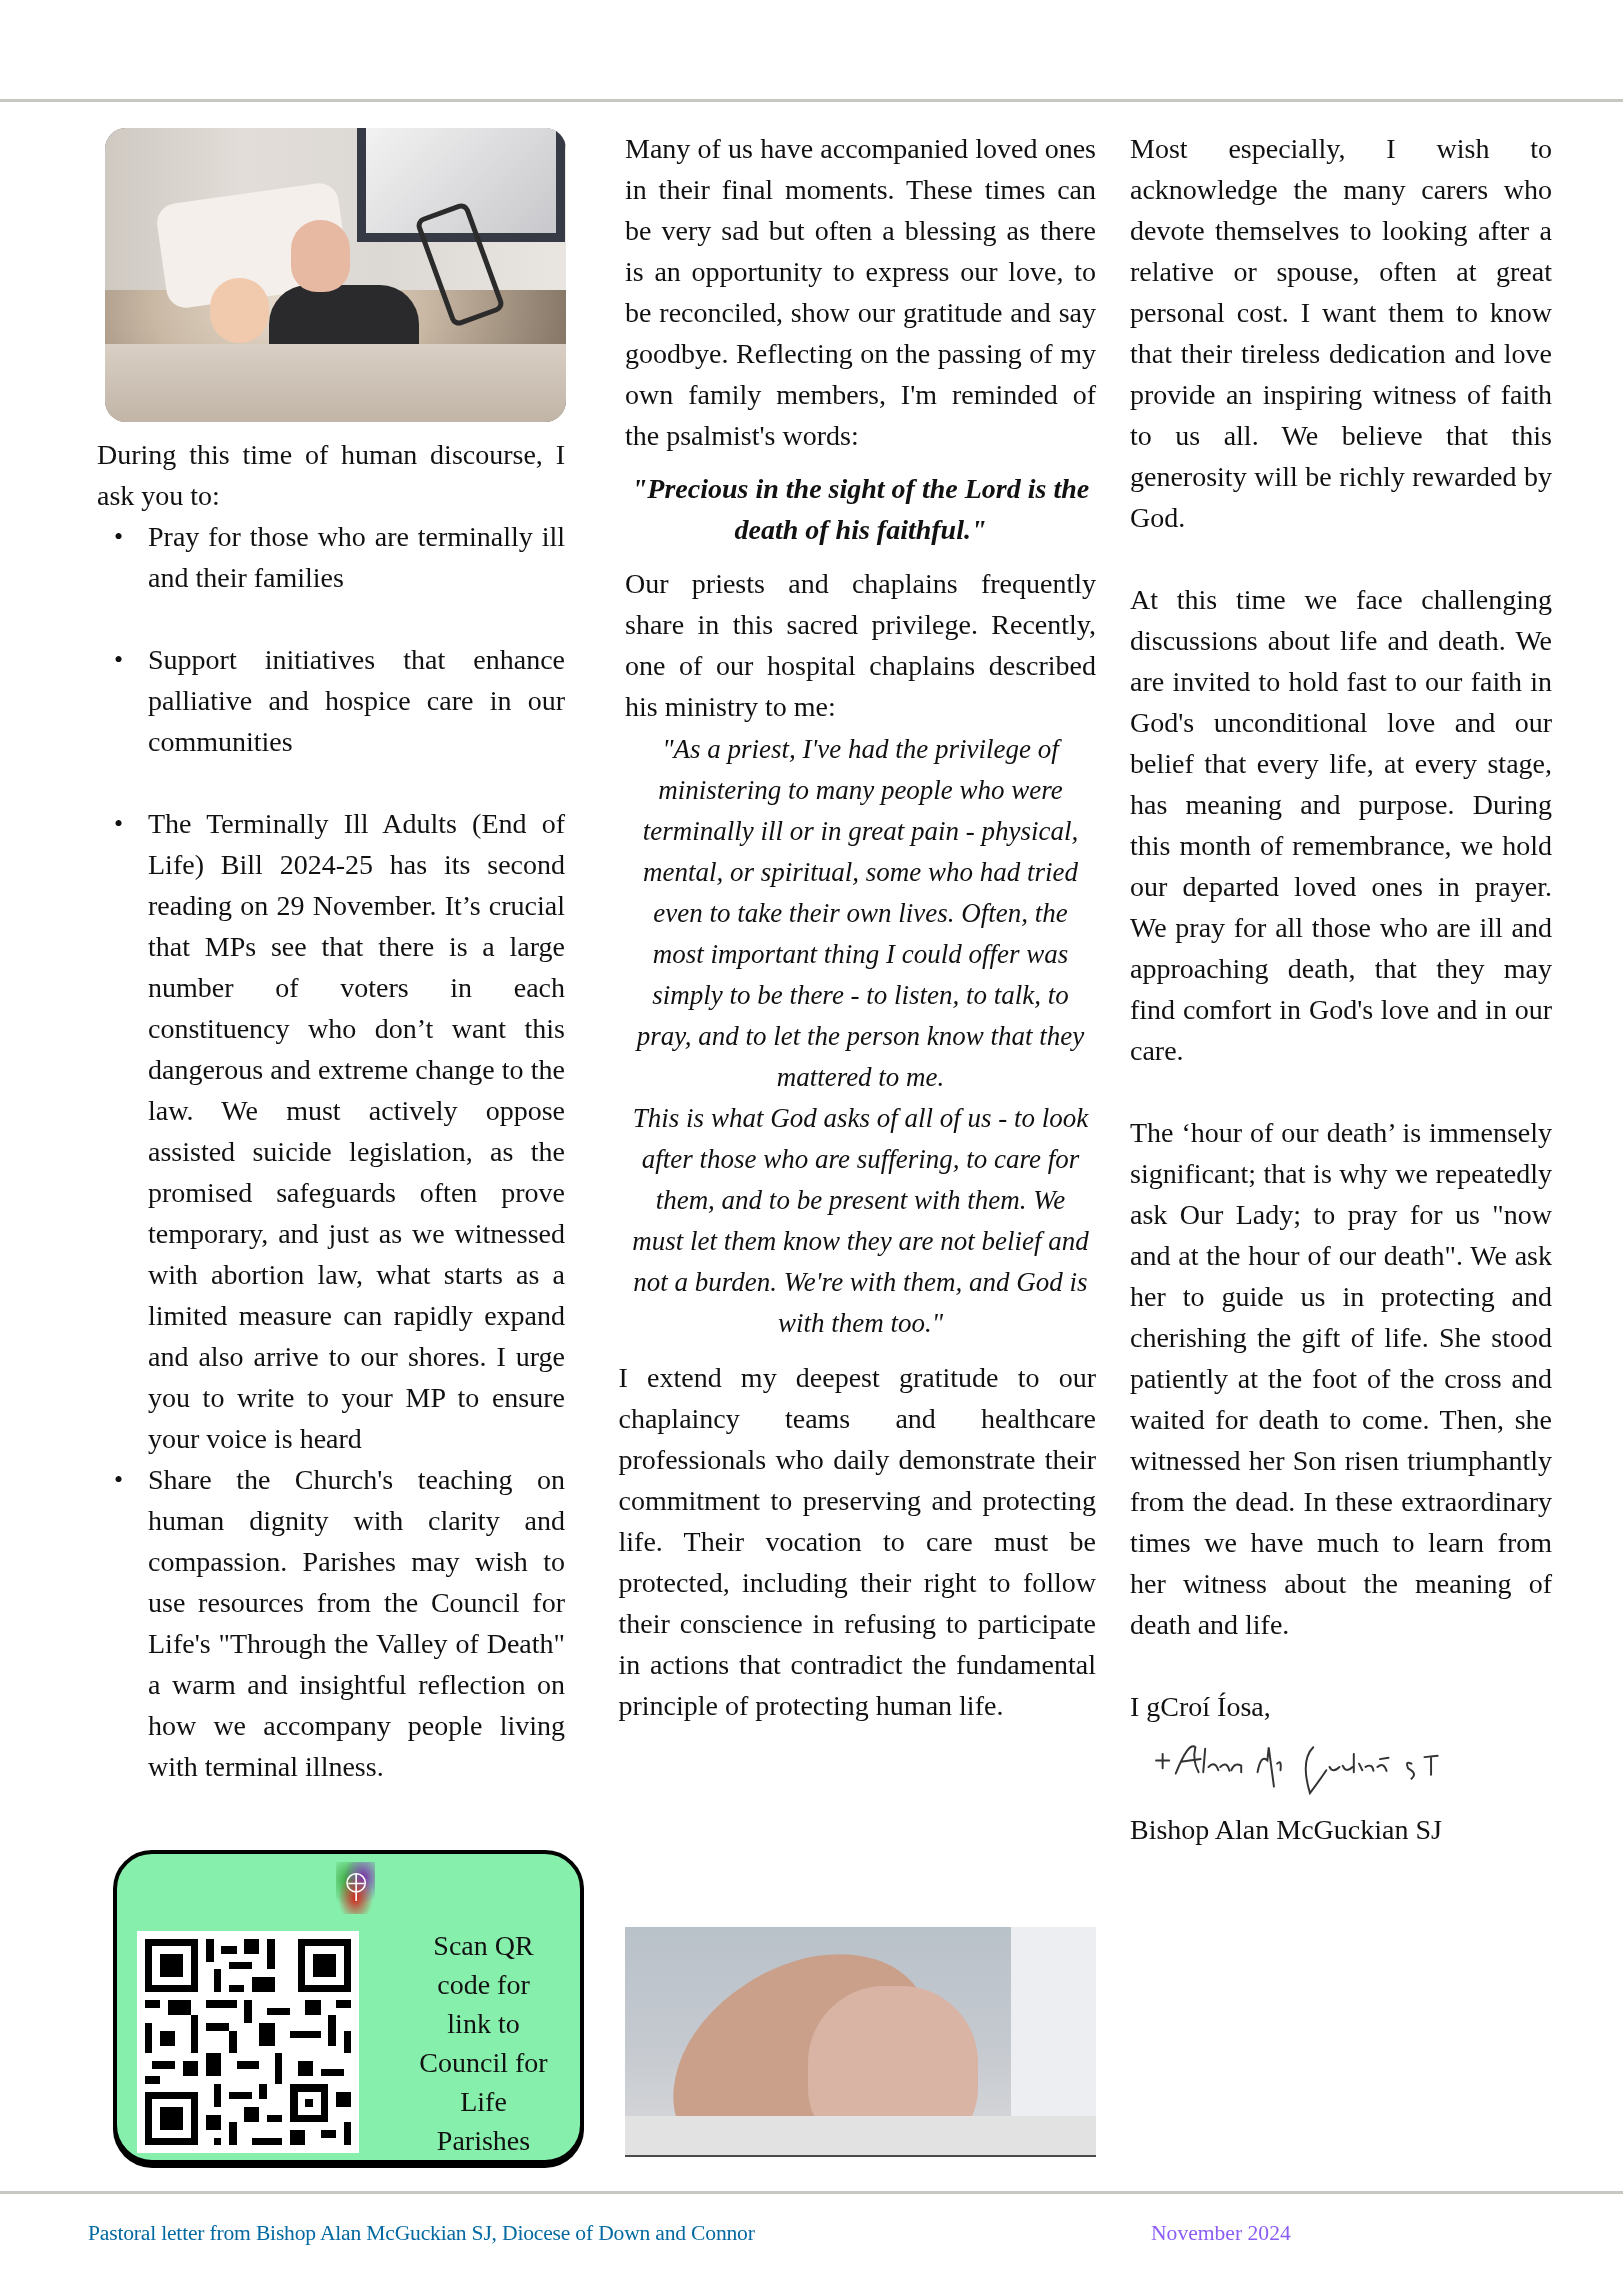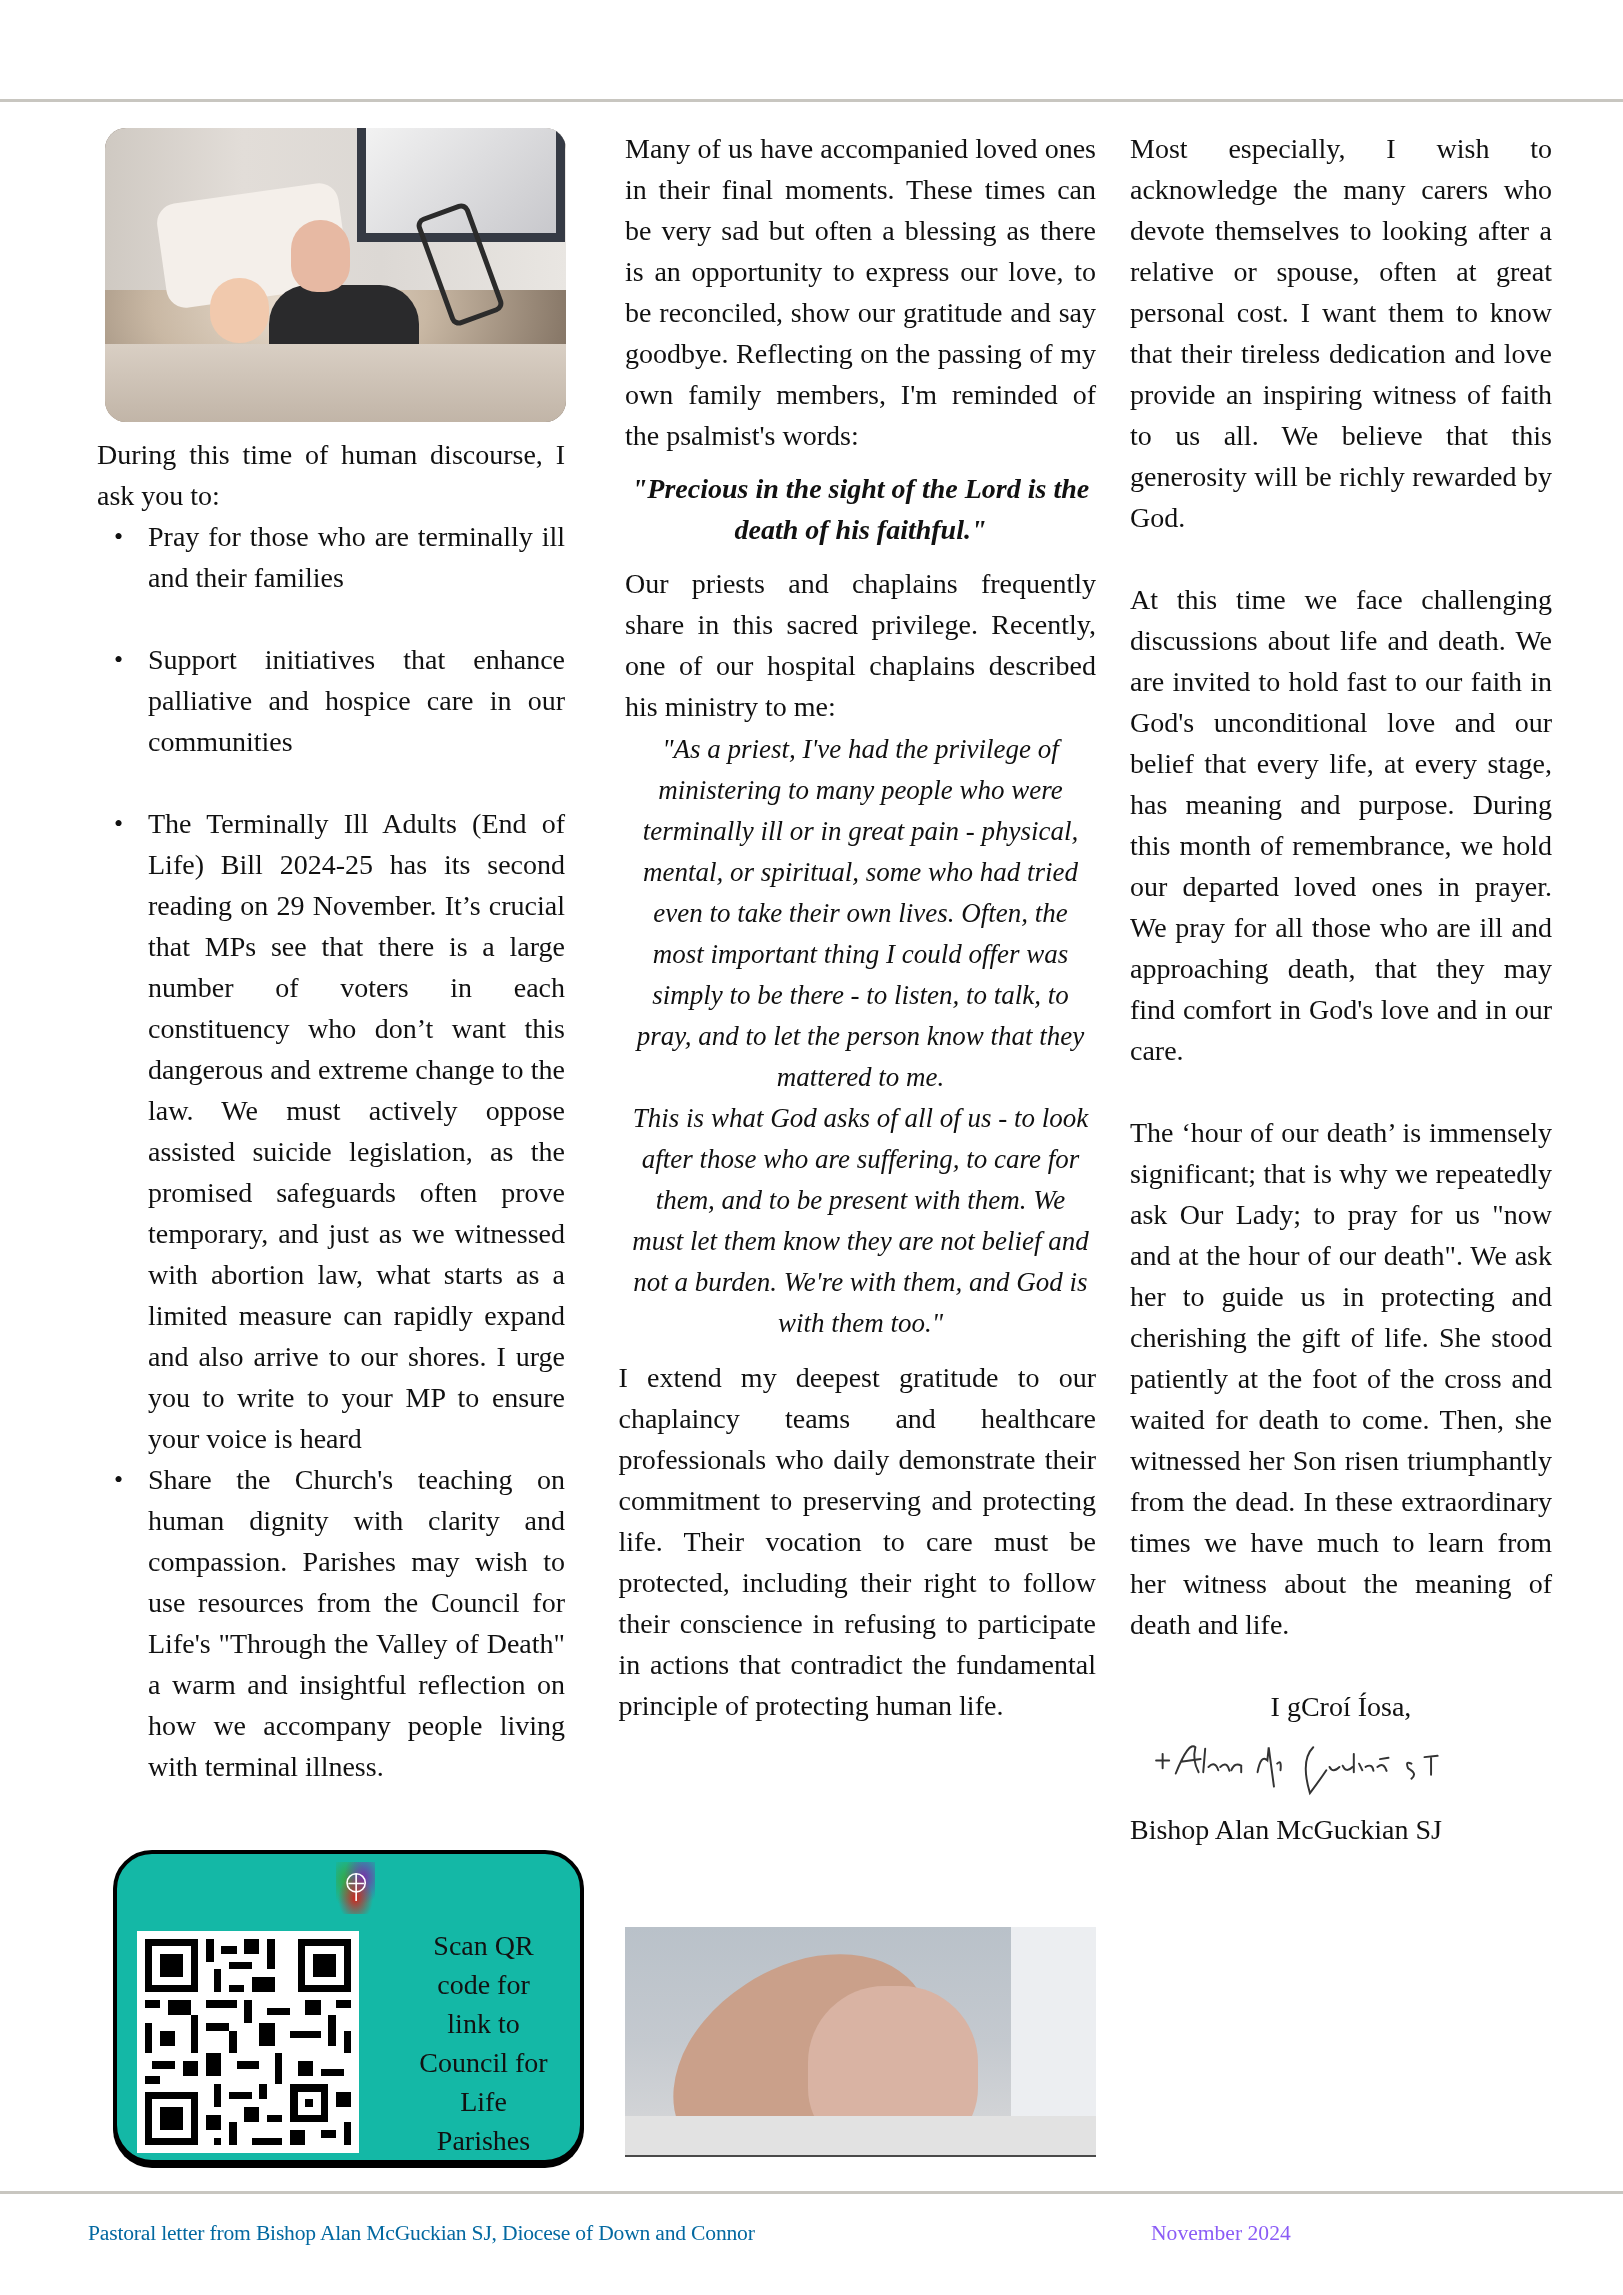--- a/index.html
+++ b/index.html
@@ -32,21 +32,21 @@
   ul.asks { margin:0; padding:0; list-style:none; }
   ul.asks li { position:relative; padding-left:51px; text-align:justify; }
   ul.asks li::before { content:"\2022"; position:absolute; left:17px; top:0; font-size:26px; }
   ul.asks li.gap { margin-bottom:41px; }
 
   .quote1 { font-style:italic; font-weight:bold; text-align:center !important; margin:11.8px 0 13px 0 !important; padding:0 6.5px; }
   .quote2 { font-style:italic; text-align:center !important; padding:0 6.5px; }
   .mt { margin-top:13px !important; }
   .gapline { height:41px; }
 
-  .qr-box { position:absolute; left:113px; top:1850px; width:471px; height:314px; border:4.6px solid #000; border-radius:39px; background:#14b8a6; box-sizing:border-box; box-shadow:0 3.9px 0 #000; }
+  .qr-box { position:absolute; left:113px; top:1850px; width:471px; height:314px; border:4.6px solid #000; border-radius:39px; background:#86efac; box-sizing:border-box; box-shadow:0 3.9px 0 #000; }
   .logo { position:absolute; left:219px; top:7.9px; width:39px; height:52px; }
   .qr { position:absolute; left:19.6px; top:77px; width:222px; height:222px; background:#fff; }
   .qr-text { position:absolute; left:288px; top:72px; width:157px; text-align:center; font-size:28px; line-height:39px; color:#111; }
 
   .photo-hands { position:absolute; left:625px; top:1927px; width:471px; height:228px; overflow:hidden;
     background:linear-gradient(180deg,#b9c1c9 0%,#c4c9cf 50%,#d9d9da 100%); border-bottom:2.6px solid #4a4a4a; }
   .photo-hands .h1 { position:absolute; left:39px; top:39px; width:275px; height:196px; background:#caa08a; border-radius:60% 50% 30% 30%; transform:rotate(-25deg); }
   .photo-hands .h2 { position:absolute; left:183px; top:59px; width:170px; height:170px; background:#d9b3a3; border-radius:45% 45% 40% 40%; }
   .photo-hands .sheet { position:absolute; left:0; bottom:0; width:100%; height:39px; background:#e2e2e2; }
   .photo-hands .sleeve { position:absolute; right:0; top:0; width:85px; height:100%; background:#eceef1; }
@@ -196,21 +196,21 @@
     <div class="h2"></div>
     <div class="sheet"></div>
 </div>
 
 <div class="col col-right">
   <p>Most especially, I wish to acknowledge the many carers who devote themselves to looking after a relative or spouse, often at great personal cost. I want them to know that their tireless dedication and love provide an inspiring witness of faith to us all.  We believe that this generosity will be richly rewarded by God.</p>
   <div class="gapline"></div>
   <p>At this time we face challenging discussions about life and death. We are invited to hold fast to our faith in God's unconditional love and our belief that every life, at every stage, has meaning and purpose. During this month of remembrance, we hold our departed loved ones in prayer. We pray for all those who are ill and approaching death, that they may find comfort in God's love and in our care.</p>
   <div class="gapline"></div>
   <p>The ‘hour of our death’ is immensely significant; that is why we repeatedly ask Our Lady; to pray for us "now and at the hour of our death".  We ask her to  guide us in protecting and cherishing the gift of life. She stood patiently at the foot of the cross and waited for death to come. Then, she witnessed her Son risen triumphantly from the dead. In these extraordinary times we have much to learn from her witness about the meaning of death and life.</p>
-  <p class="closing" style="text-align:center;">I gCroí Íosa,</p>
+  <p class="closing" style="text-align:left;">I gCroí Íosa,</p>
   <div class="signature">
     <svg width="419" height="79" viewBox="0 0 640 120">
       <g fill="none" stroke="#333" stroke-width="3" stroke-linecap="round">
         <path d="M20 40 L40 40 M30 30 L30 52"></path>
         <path d="M50 60 Q70 10 80 20 Q75 40 85 58 M58 42 L88 38"></path>
         <path d="M95 22 L92 58 M100 50 Q110 40 115 55 M118 50 Q128 40 132 56 M135 55 Q140 42 150 48 L150 58"></path>
         <path d="M175 58 Q180 30 190 40 L192 20 L200 80 M205 45 Q212 38 210 55"></path>
         <path d="M260 20 Q240 40 255 90 Q270 70 280 55 M285 50 Q290 60 300 50 M305 48 Q310 60 320 50 M322 30 L322 58 M330 45 L335 55 M340 50 Q350 44 352 56 M358 50 Q368 42 372 56 M362 38 L375 36"></path>
         <path d="M410 45 Q400 40 405 52 Q420 60 410 68 M430 35 L450 33 M440 35 L440 62"></path>
       </g>

